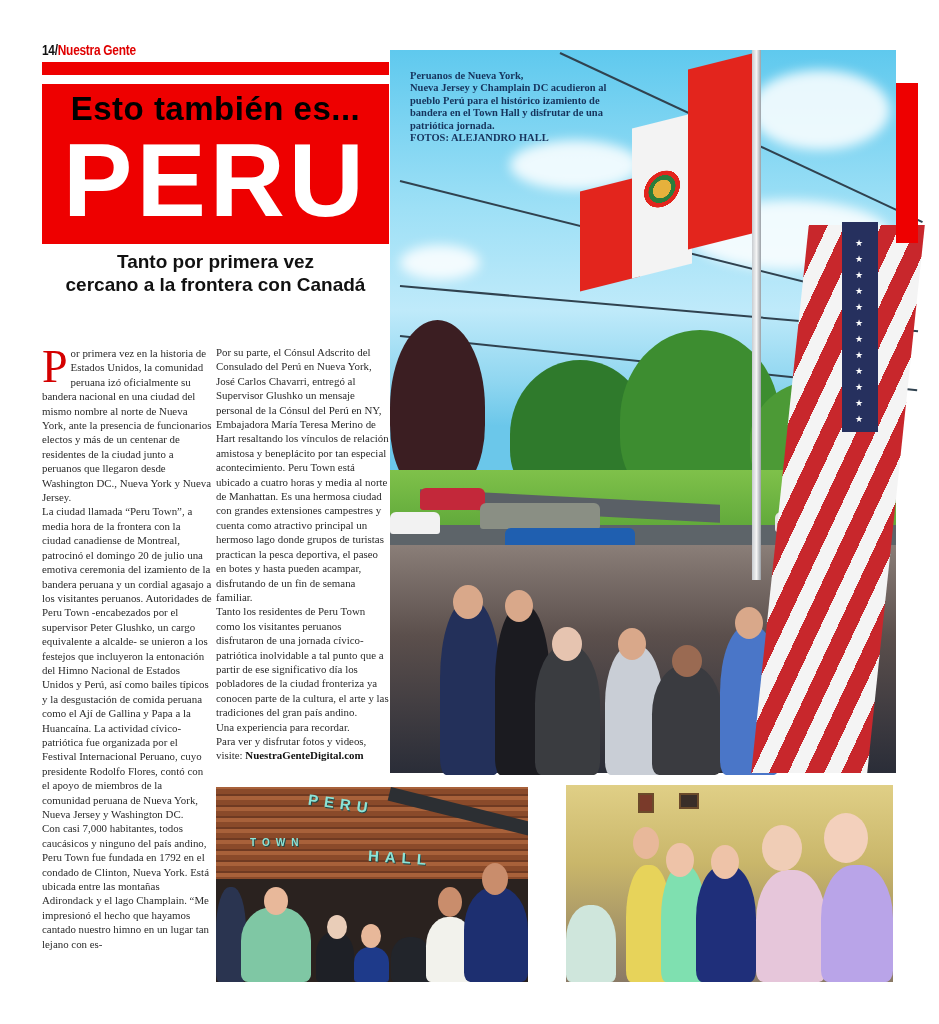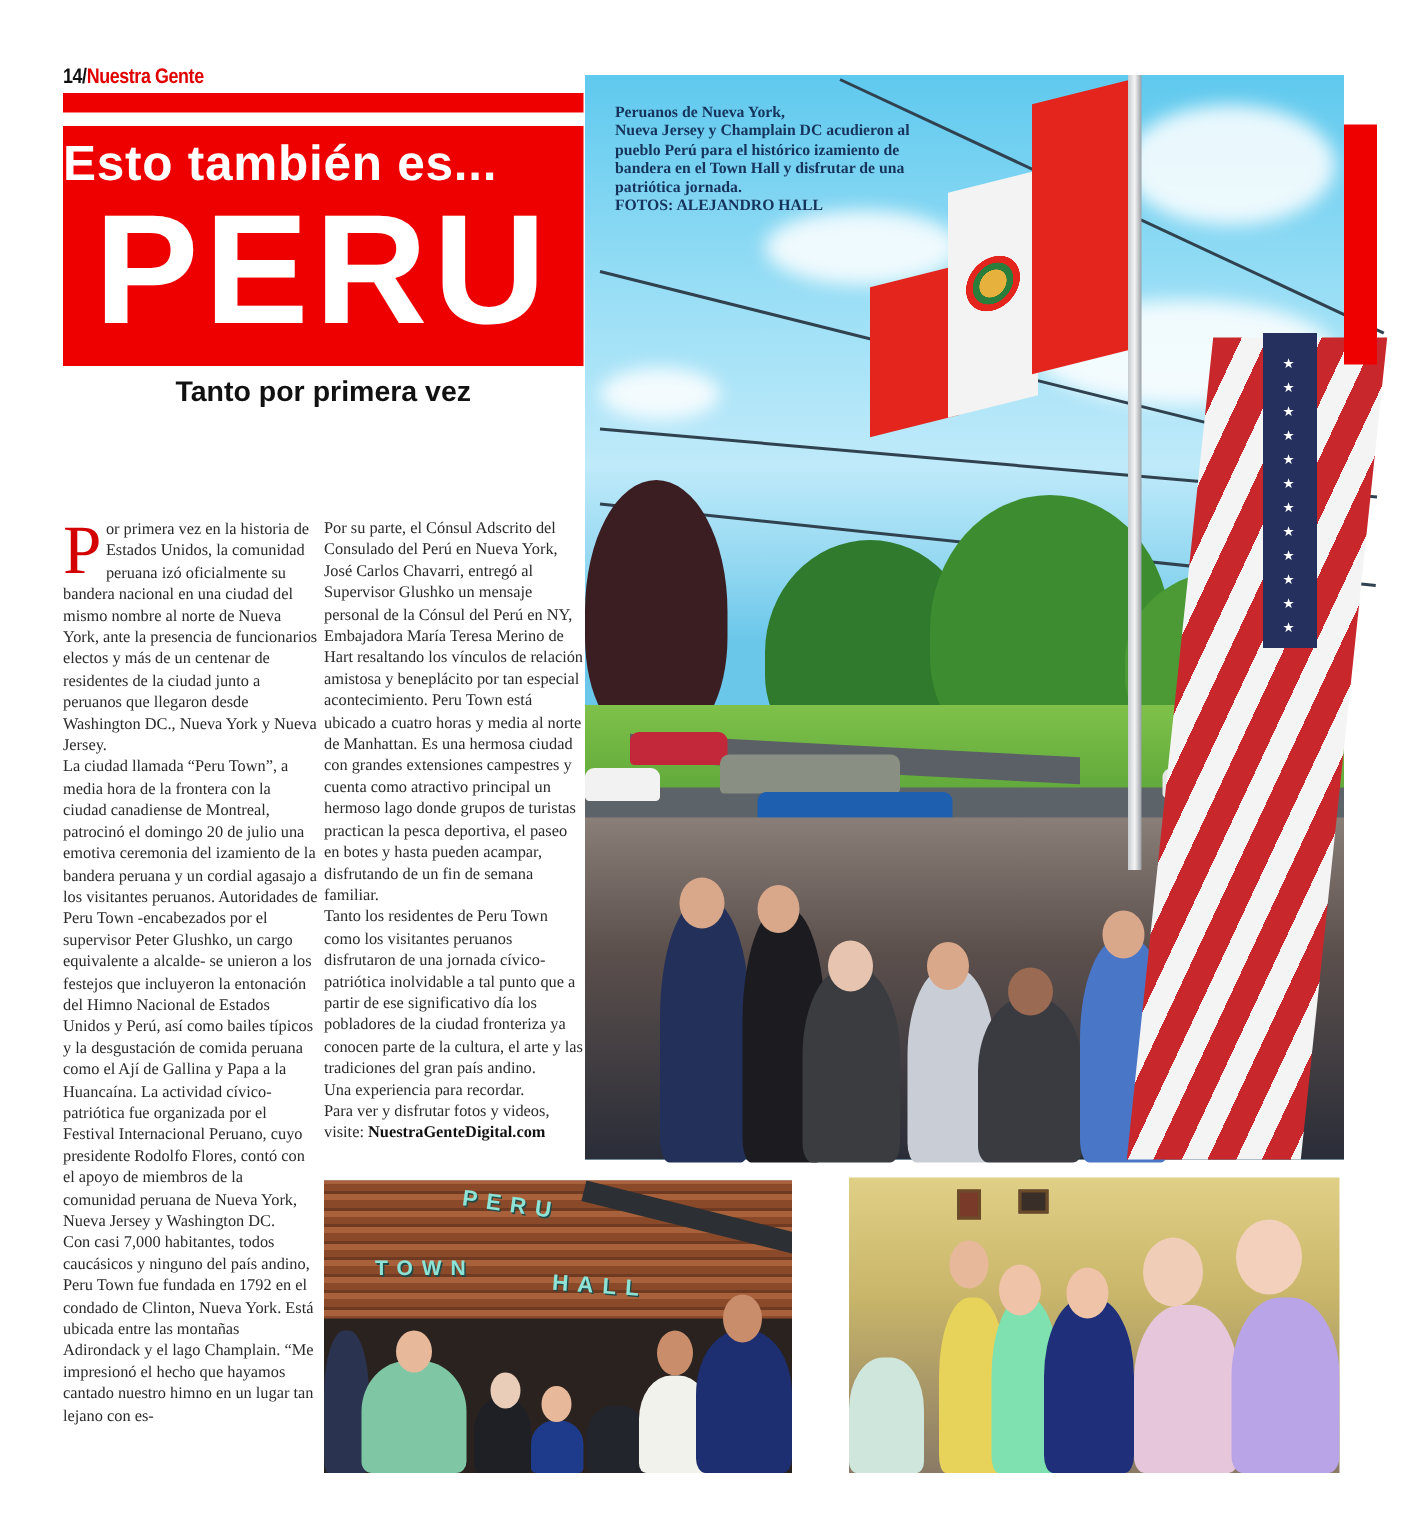--- a/index.html
+++ b/index.html
@@ -5,21 +5,21 @@
   * { box-sizing: border-box; margin: 0; padding: 0; }
   html, body { width: 939px; height: 1024px; background: #ffffff; overflow: hidden; }
   body { position: relative; font-family: "Liberation Serif", serif; color: #222; }
 
   .folio { position: absolute; left: 42px; top: 42px; font-family: "Liberation Sans", sans-serif; font-weight: bold; font-size: 14px; letter-spacing: -0.3px; transform: scaleX(0.85); transform-origin: left top; }
   .folio .num { color: #111; }
   .folio .sec { color: #e00000; }
 
   .top-rule { position: absolute; left: 42px; top: 62px; width: 347px; height: 13px; background: #ee0000; }
   .banner { position: absolute; left: 42px; top: 84px; width: 347px; height: 160px; background: #ee0000; }
-  .banner .kicker { position: absolute; left: 0; width: 100%; top: 6px; color: #ffffff; font-family: "Liberation Sans", sans-serif; font-weight: bold; font-size: 33px; letter-spacing: 0.5px; }
+  .banner .kicker { position: absolute; left: 0; width: 100%; top: 6px; text-align: center; color: #000000; font-family: "Liberation Sans", sans-serif; font-weight: bold; font-size: 33px; letter-spacing: 0.5px; }
   .banner .big { position: absolute; left: 0; width: 100%; top: 36px; text-align: center; color: #fff; font-family: "Liberation Sans", sans-serif; font-weight: bold; font-size: 104px; line-height: 120px; letter-spacing: 4px; }
 
   .deck { position: absolute; left: 42px; top: 250px; width: 347px; text-align: center; font-family: "Liberation Sans", sans-serif; font-weight: bold; font-size: 19px; line-height: 23px; color: #111; }
 
   .col { position: absolute; top: 346px; font-size: 10.9px; line-height: 14.4px; color: #2a2a2a; }
   .col p { margin: 0; }
   .col1 { left: 42px; width: 170px; }
   .col2 { left: 216px; width: 174px; top: 345px; }
   .dropcap { float: left; font-size: 46px; line-height: 38px; color: #d40000; margin: 2px 3px 0 0; font-family: "Liberation Serif", serif; }
   .site { font-weight: bold; color: #111; }
@@ -53,21 +53,21 @@
   .right-tab { position: absolute; left: 896px; top: 83px; width: 22px; height: 160px; background: #ee0000; }
 
   .caption { position: absolute; left: 410px; top: 70px; width: 250px; font-family: "Liberation Serif", serif; font-weight: bold; font-size: 10.5px; line-height: 12.4px; color: #16335c; }
 
   .hall-photo { left: 216px; top: 787px; width: 312px; height: 195px; background: #6d3a24; }
   .brick { position: absolute; left: 0; top: 0; width: 312px; height: 95px;
     background: repeating-linear-gradient(0deg, #8a4a2a 0 5px, #a8613a 5px 9px, #6f3a22 9px 11px), #8a4a2a; }
   .eave { position: absolute; left: 175px; top: 0; width: 180px; height: 14px; background: #2c2f33; transform: rotate(14deg); transform-origin: left top; }
   .sign { position: absolute; color: #8de3d6; font-family: "Liberation Sans", sans-serif; font-weight: bold; letter-spacing: 6px; text-shadow: 1px 1px 0 #1f4a48; }
   .sign-peru { left: 92px; top: 8px; font-size: 15px; transform: rotate(8deg); }
-  .sign-town { left: 34px; top: 50px; font-size: 14px; }
+  .sign-town { left: 34px; top: 50px; font-size: 10px; }
   .sign-hall { left: 152px; top: 62px; font-size: 15px; transform: rotate(4deg); }
   .hall-dark { position: absolute; left: 0; top: 92px; width: 312px; height: 103px; background: #2a221f; }
 
   .dining-photo { left: 566px; top: 785px; width: 327px; height: 197px; background: linear-gradient(180deg,#e0cf86 0%, #c9b66a 40%, #8a7a66 100%); }
   .wall-pic { position: absolute; border: 2px solid #6b4a2a; background: #7a3a2a; }
 </style>
 </head>
 <body>
 
 <div class="folio">
@@ -76,20 +76,21 @@
 
 <div class="top-rule"></div>
 
 <div class="banner">
   <div class="kicker">Esto también es...</div>
   <div class="big">PERU</div>
 </div>
 
 <div class="deck">
   <div>Tanto por primera vez</div>
+  <div>cercano a la frontera  con Canadá</div>
 </div>
 
 <div class="col col1">
   <p><span class="dropcap">P</span><span>or primera vez en la historia de Estados Unidos, la comunidad peruana izó oficialmente su bandera nacional en una ciudad del mismo nombre al norte de Nueva York, ante la presencia de funcionarios electos y más de un centenar de residentes de la ciudad junto a peruanos que llegaron desde Washington DC., Nueva York y Nueva Jersey.</span></p>
   <p>La ciudad llamada “Peru Town”, a media hora de la frontera con la ciudad canadiense de Montreal, patrocinó el domingo 20 de julio una emotiva ceremonia del izamiento de la bandera peruana y un cordial agasajo a los visitantes peruanos. Autoridades de Peru Town -encabezados por el supervisor Peter Glushko, un cargo equivalente a alcalde- se unieron a los festejos que incluyeron la entonación del Himno Nacional de Estados Unidos y Perú, así como bailes típicos y la desgustación de comida peruana como el Ají de Gallina y Papa a la Huancaína. La actividad cívico-patriótica fue organizada por el Festival Internacional Peruano, cuyo presidente Rodolfo Flores, contó con el apoyo de miembros de la comunidad peruana de Nueva York, Nueva Jersey y Washington DC.</p>
   <p>Con casi 7,000 habitantes, todos caucásicos y ninguno del país andino, Peru Town fue fundada  en 1792 en el condado de Clinton, Nueva York. Está ubicada entre las montañas Adirondack y el lago Champlain. “Me impresionó el hecho que hayamos cantado nuestro himno en un lugar tan lejano con es-</p>
 </div>
 
 <div class="col col2">
   <p>Por su parte, el Cónsul Adscrito del Consulado del Perú en Nueva York, José Carlos Chavarri,  entregó al Supervisor Glushko un mensaje personal de la Cónsul del Perú en NY, Embajadora María Teresa Merino de Hart resaltando los vínculos de relación amistosa y beneplácito por tan especial acontecimiento. Peru Town está ubicado a cuatro horas y media al norte de Manhattan. Es una hermosa ciudad con grandes extensiones campestres y cuenta como atractivo principal un hermoso lago donde grupos de turistas practican la pesca deportiva, el paseo en botes y hasta pueden acampar, disfrutando de un fin de semana familiar.</p>

